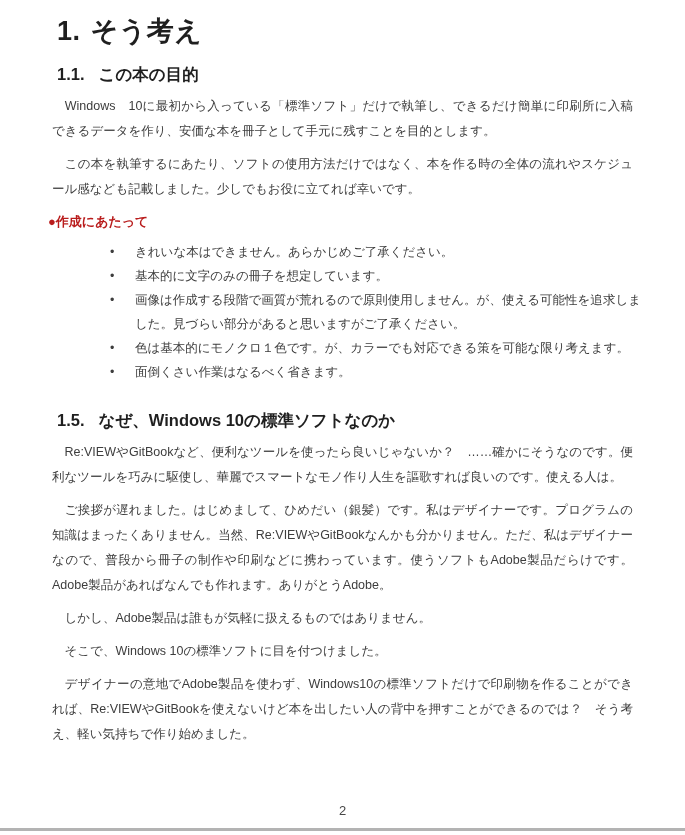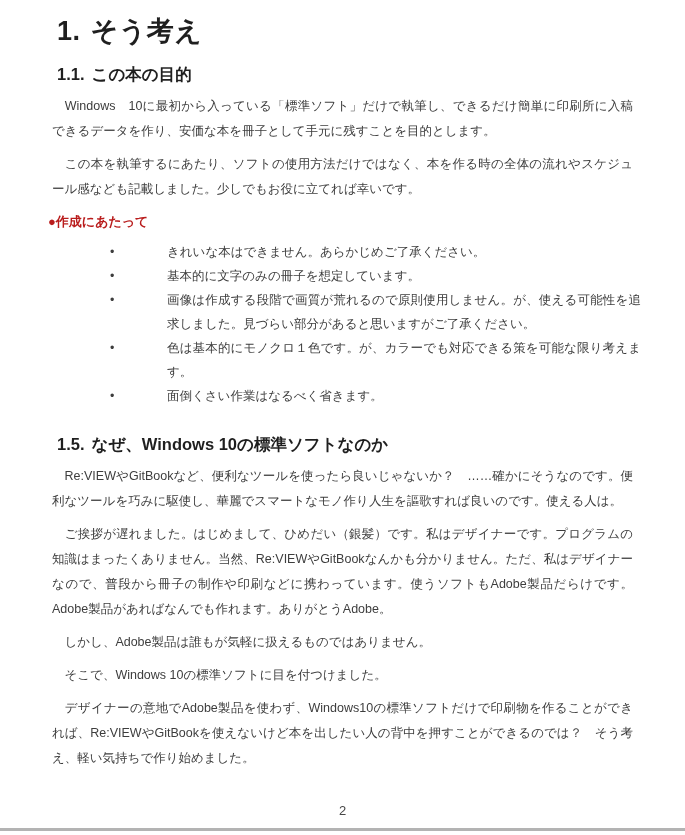--- a/index.html
+++ b/index.html
@@ -25,21 +25,21 @@
     gap: 10px;
     font-size: 27px;
     line-height: 34px;
     font-weight: bold;
     color: #1f1f1f;
     letter-spacing: 0.5px;
   }
   h2.section {
     margin: 14px 0 0 13px;
     display: flex;
-    gap: 7px;
+    gap: 14px;
     font-size: 16.5px;
     line-height: 24px;
     font-weight: bold;
     color: #1f1f1f;
   }
   h2.section-2 {
     margin-top: 24px;
   }
   p.body-para {
     margin: 8px;
@@ -68,21 +68,20 @@
     line-height: 24px;
     color: #3d3d3d;
   }
   .bullet-marker {
     flex: none;
     width: 25px;
     color: #3d3d3d;
   }
   .bullet-text {
     text-align: justify;
-    margin-left: 32px;
   }
   .page-number {
     position: absolute;
     left: 0;
     right: 0;
     bottom: 17px;
     text-align: center;
     font-size: 13px;
     color: #474747;
   }

